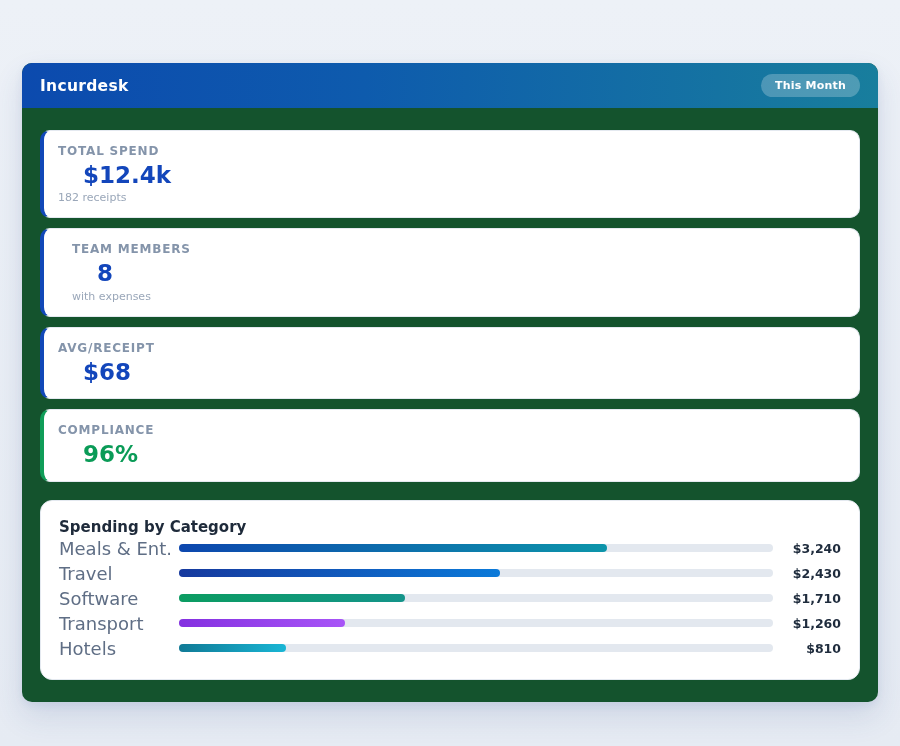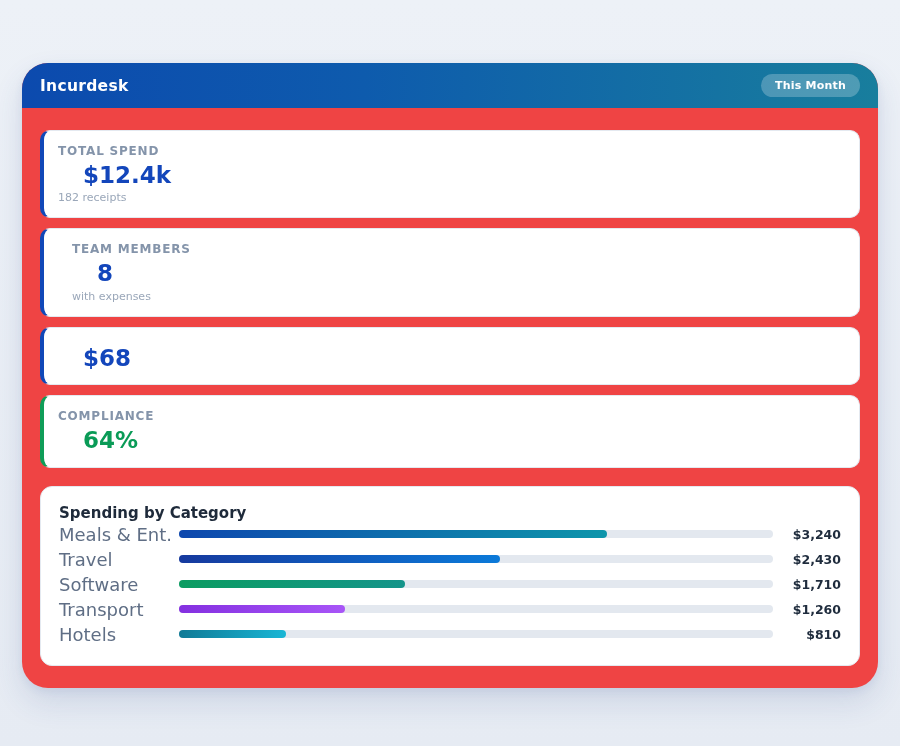--- a/index.html
+++ b/index.html
@@ -3,22 +3,22 @@
 <meta charset="utf-8">
 <style>
   * { margin:0; padding:0; box-sizing:border-box; }
   html,body { width:900px; height:746px; }
   body {
     font-family:"DejaVu Sans","Liberation Sans",sans-serif;
     background:linear-gradient(180deg,#edf1f7 0%,#e6ebf3 100%);
   }
   .page { padding:63px 22px 0 22px; }
   .app {
-    background:#ef4444;
-    border-radius:26px;
+    background:#14532d;
+    border-radius:10px;
     overflow:hidden;
     box-shadow:0 14px 30px rgba(50,80,140,.14), 0 3px 8px rgba(50,80,140,.08);
   }
   .header {
     height:45px;
     background:linear-gradient(90deg,#0c4aae 0%,#0e5bad 40%,#187e9d 100%);
     display:flex; align-items:center; justify-content:space-between;
     padding:0 18px;
   }
   .app-title { color:#ffffff; font-size:15.5px; font-weight:bold; letter-spacing:.3px; }
@@ -74,26 +74,27 @@
         <div class="stat-sub">182 receipts</div>
       </div>
 
       <div class="stat-card" style="border-left-color: rgb(17, 72, 184); padding-left: 28px;">
         <div class="stat-label">TEAM MEMBERS</div>
         <div class="stat-value" style="color: rgb(19, 70, 187);">8</div>
         <div class="stat-sub">with expenses</div>
       </div>
 
       <div class="stat-card" style="border-left-color: rgb(17, 72, 184);">
+        <div class="stat-label">AVG/RECEIPT</div>
         <div class="stat-value" style="color: rgb(19, 70, 187);">$68</div>
       </div>
 
       <div class="stat-card" style="border-left-color: rgb(15, 157, 88);">
         <div class="stat-label">COMPLIANCE</div>
-        <div class="stat-value" style="color: rgb(10, 155, 87);">64%</div>
+        <div class="stat-value" style="color: rgb(10, 155, 87);">96%</div>
       </div>
 
       <div class="chart-card">
         <div class="chart-title">Spending by Category</div>
 
         <div class="chart-row">
           <div class="row-label">Meals &amp; Ent.</div>
           <div class="bar-track">
             <div class="bar-fill" style="width: 72%; background: linear-gradient(90deg, rgb(13, 71, 174), rgb(13, 149, 170));"></div>
           </div>

